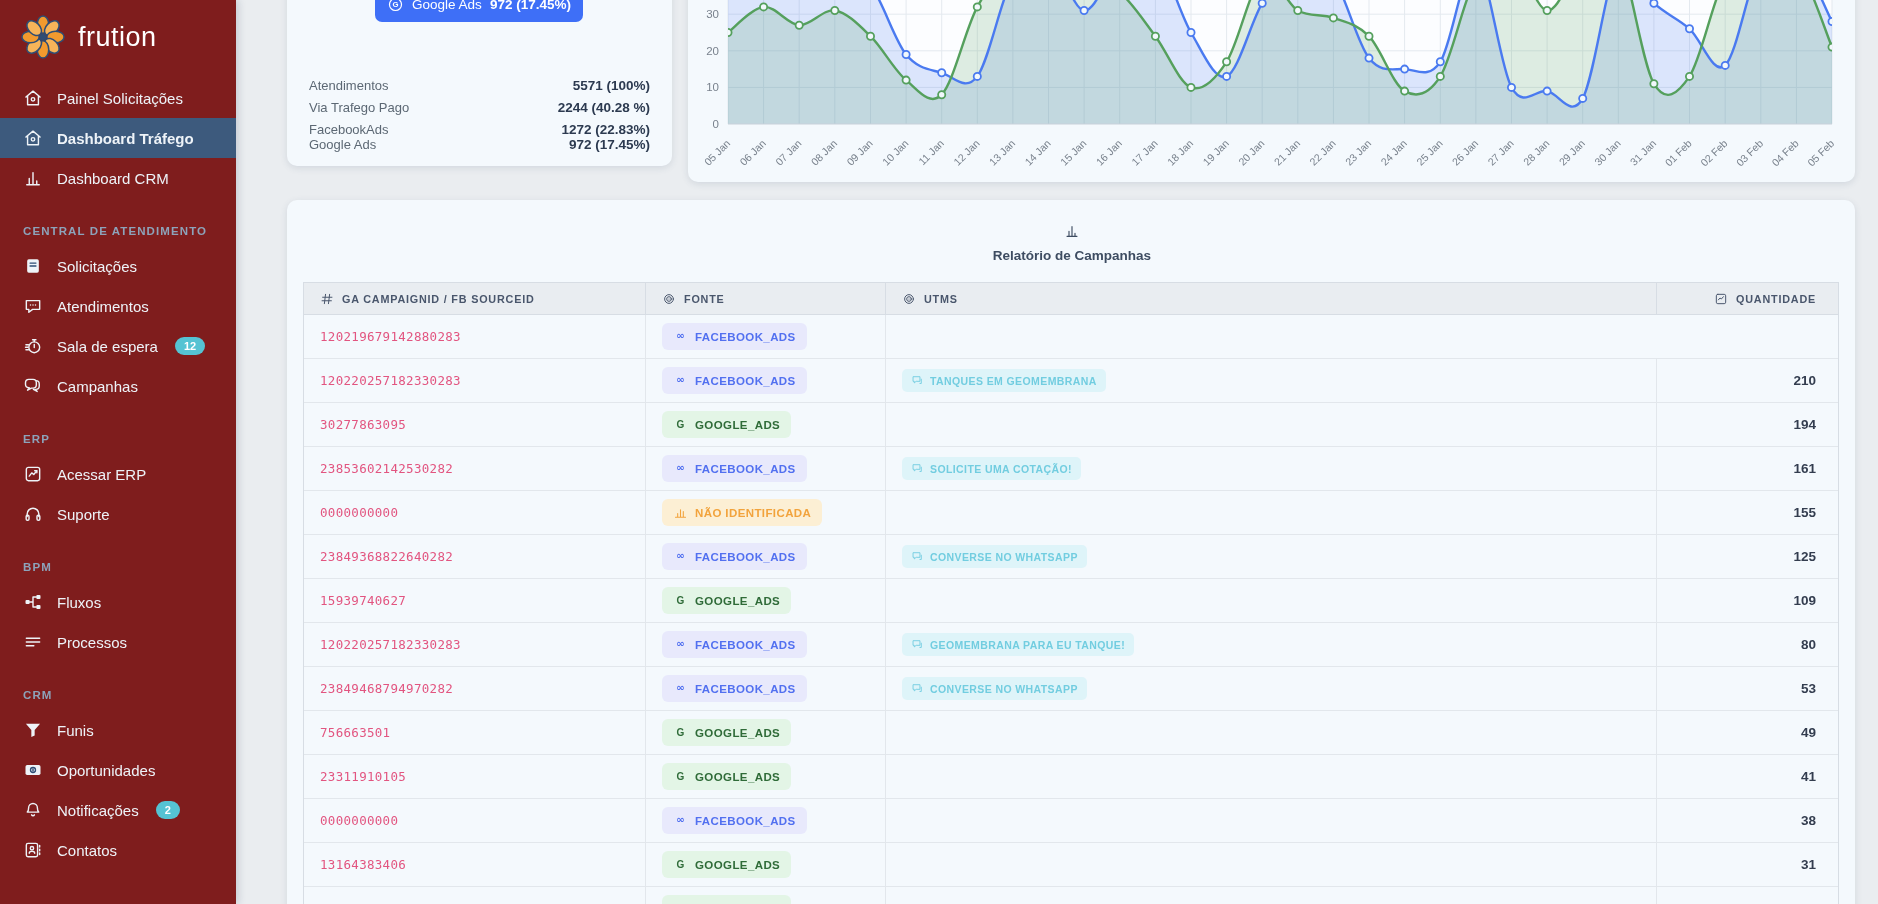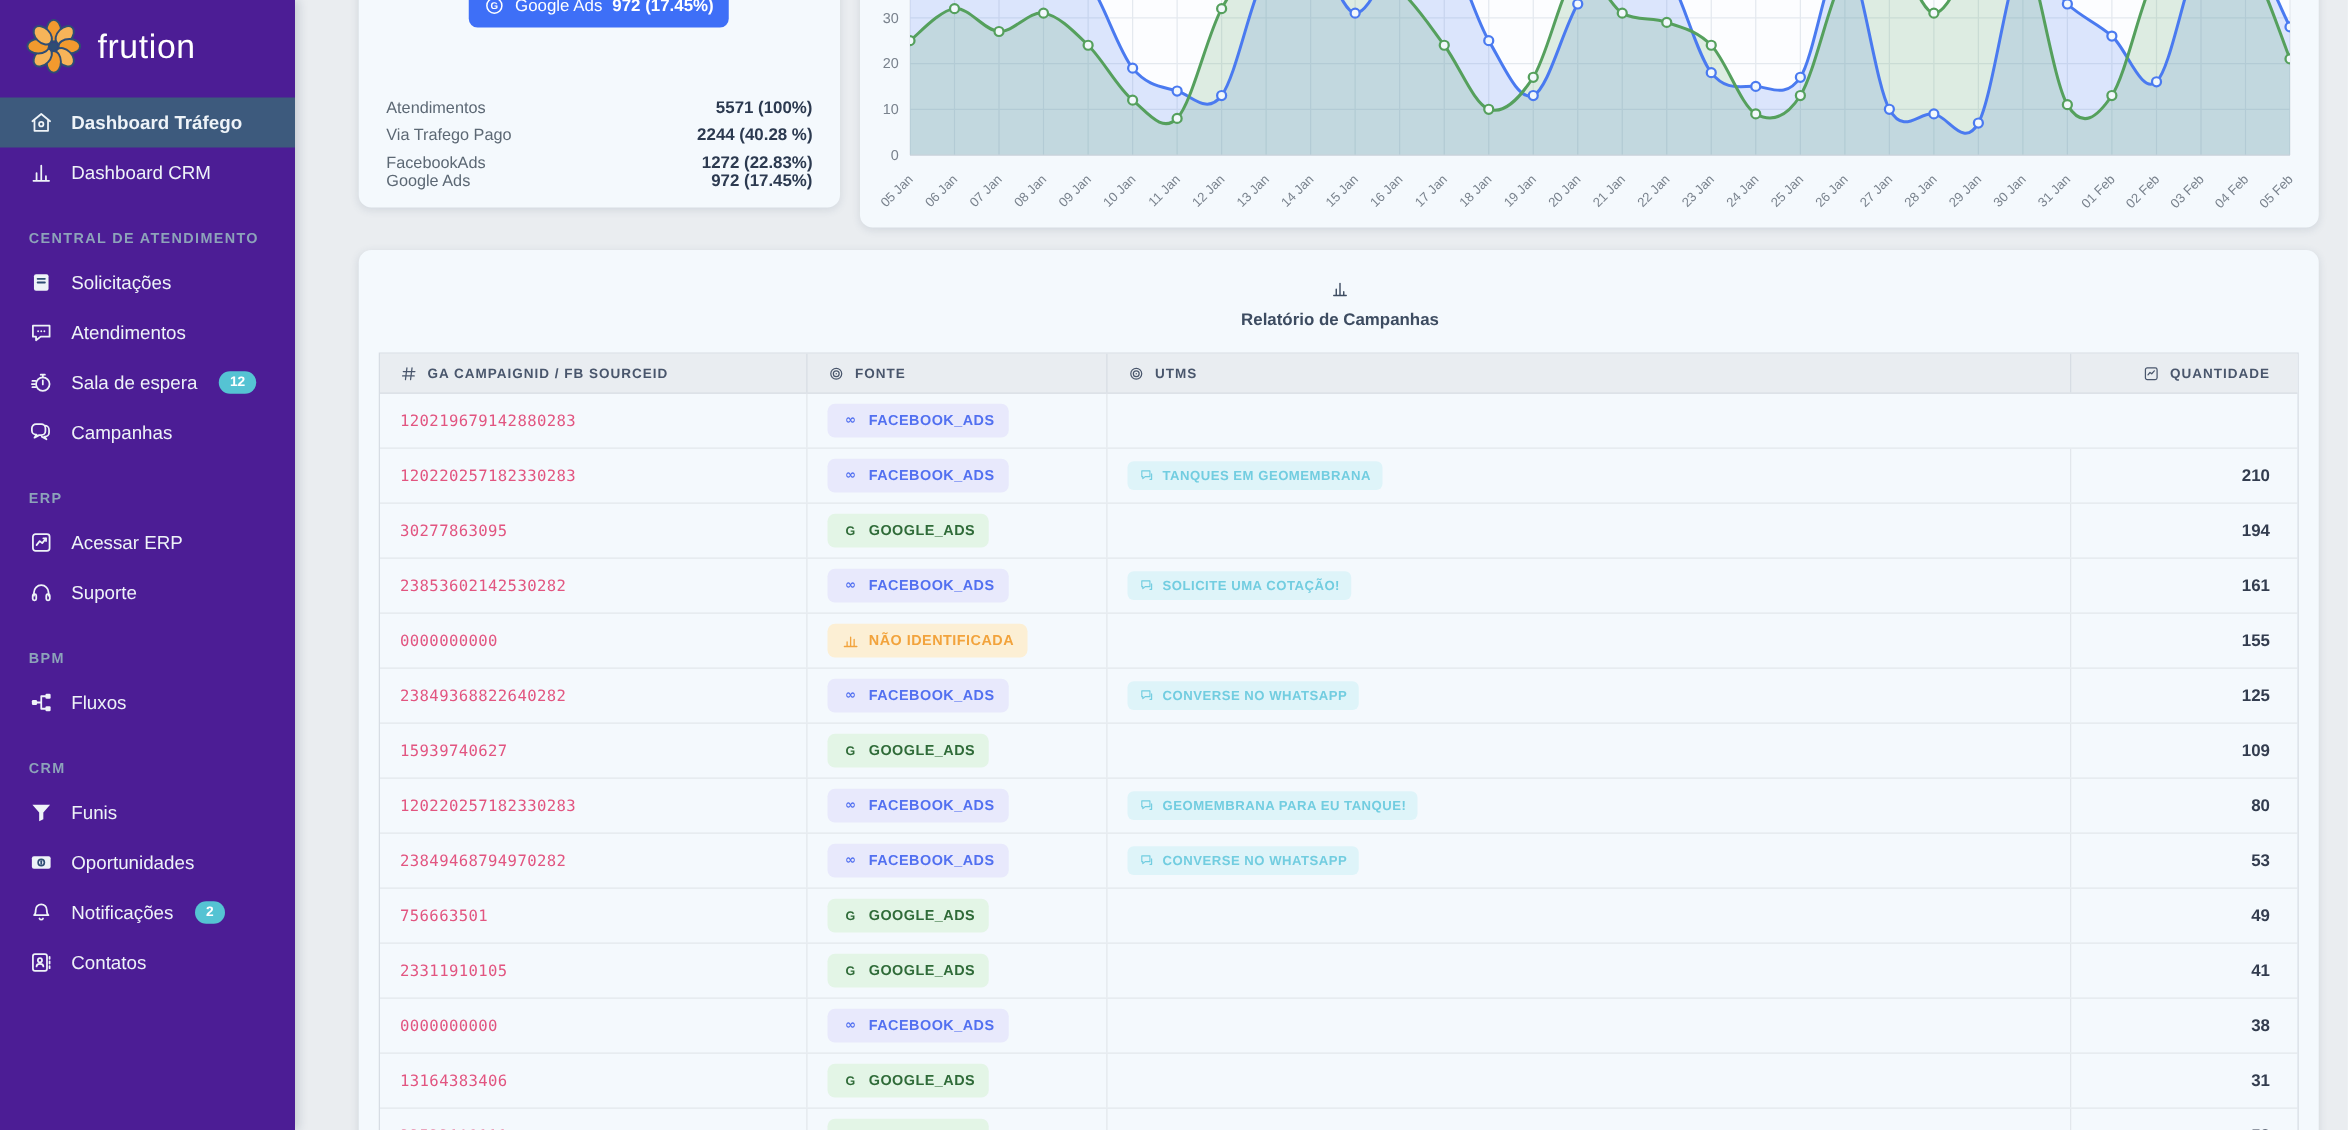--- a/index.html
+++ b/index.html
@@ -3,21 +3,21 @@
 <meta charset="utf-8">
 <style>
   * { box-sizing: border-box; }
   html,body{margin:0;padding:0;}
   body{
     width:1878px;height:904px;overflow:hidden;display:flex;
     background:#eaedf0;
     font-family:"Liberation Sans","DejaVu Sans",sans-serif;
   }
   
-  .sidebar{width:236px;height:904px;flex:none;background:#4c1d95;
+  .sidebar{width:236px;height:904px;flex:none;background:#7f1d1d;
     box-shadow:2px 0 8px rgba(20,40,70,.18);position:relative;z-index:2;}
   .logo{display:flex;align-items:center;gap:12px;padding:12px 0 0 20px;height:62px;cursor:pointer;}
   .logo-mark svg{width:46px;height:46px;display:block;}
   .logo-text{color:#fff;font-size:27px;letter-spacing:.5px;}
   .nav{margin-top:16px;}
   .nav-label{color:#8da3ba;font-size:11.5px;font-weight:bold;letter-spacing:1.1px;
     margin:27px 0 9px 23px;text-transform:uppercase;}
   .nav-item{display:flex;align-items:center;gap:14px;height:40px;padding:0 12px 0 23px;
     color:#eef3f8;font-size:15px;cursor:pointer;}
   .nav-item.active{background:#3d5a7d;font-weight:bold;}
@@ -90,20 +90,29 @@
           <ellipse cx="24" cy="11" rx="6" ry="9" fill="#f7b459" stroke="#2f4d74" stroke-width="1.6" transform="rotate(225 24 24)"></ellipse>
           <ellipse cx="24" cy="11" rx="6" ry="9" fill="#f29a2e" stroke="#2f4d74" stroke-width="1.6" transform="rotate(270 24 24)"></ellipse>
           <ellipse cx="24" cy="11" rx="6" ry="9" fill="#f7b459" stroke="#2f4d74" stroke-width="1.6" transform="rotate(315 24 24)"></ellipse>
           <circle cx="24" cy="24" r="3.4" fill="#2f4d74"></circle>
         </g>
       </svg>
     </span>
     <span class="logo-text">frution</span>
   </div>
   <nav class="nav" id="sidebar-nav">
+      <div class="nav-item">
+        <span class="ic">
+          <svg viewBox="0 0 24 24" fill="none" stroke="currentColor" stroke-width="1.7" stroke-linecap="round" stroke-linejoin="round">
+            <path d="M3.5 10.8 12 3.8l8.5 7M5.5 9.3V20h13V9.3"></path>
+            <circle cx="12" cy="13.6" r="2.1"></circle>
+          </svg>
+        </span>
+        <span class="nav-text">Painel Solicitações</span>
+      </div>
       <div class="nav-item active">
         <span class="ic">
           <svg viewBox="0 0 24 24" fill="none" stroke="currentColor" stroke-width="1.7" stroke-linecap="round" stroke-linejoin="round">
             <path d="M3.5 10.8 12 3.8l8.5 7M5.5 9.3V20h13V9.3"></path>
             <circle cx="12" cy="13.6" r="2.1"></circle>
           </svg>
         </span>
         <span class="nav-text">Dashboard Tráfego</span>
       </div>
       <div class="nav-item">
@@ -179,20 +188,28 @@
       <div class="nav-item">
         <span class="ic">
           <svg viewBox="0 0 24 24" fill="none" stroke="currentColor" stroke-width="1.7" stroke-linecap="round" stroke-linejoin="round">
             <rect x="3" y="9.5" width="5" height="5" rx="1.2" fill="currentColor" stroke="none"></rect>
             <rect x="16" y="3.5" width="5" height="5" rx="1.2" fill="currentColor" stroke="none"></rect>
             <rect x="16" y="15.5" width="5" height="5" rx="1.2" fill="currentColor" stroke="none"></rect>
             <path d="M8 12h4V6h4M12 12v6h4"></path>
           </svg>
         </span>
         <span class="nav-text">Fluxos</span>
+      </div>
+      <div class="nav-item">
+        <span class="ic">
+          <svg viewBox="0 0 24 24" fill="none" stroke="currentColor" stroke-width="1.7" stroke-linecap="round" stroke-linejoin="round">
+            <path d="M4 7.5h16M4 12h16M4 16.5h9"></path>
+          </svg>
+        </span>
+        <span class="nav-text">Processos</span>
       </div>
       <div class="nav-label">CRM</div>
       <div class="nav-item">
         <span class="ic">
           <svg viewBox="0 0 24 24" fill="none" stroke="currentColor" stroke-width="1.7" stroke-linecap="round" stroke-linejoin="round">
             <path d="M3.5 4.5h17l-6.5 7.5v6.5l-4 2v-8.5z" fill="currentColor" stroke="none"></path>
           </svg>
         </span>
         <span class="nav-text">Funis</span>
       </div>

